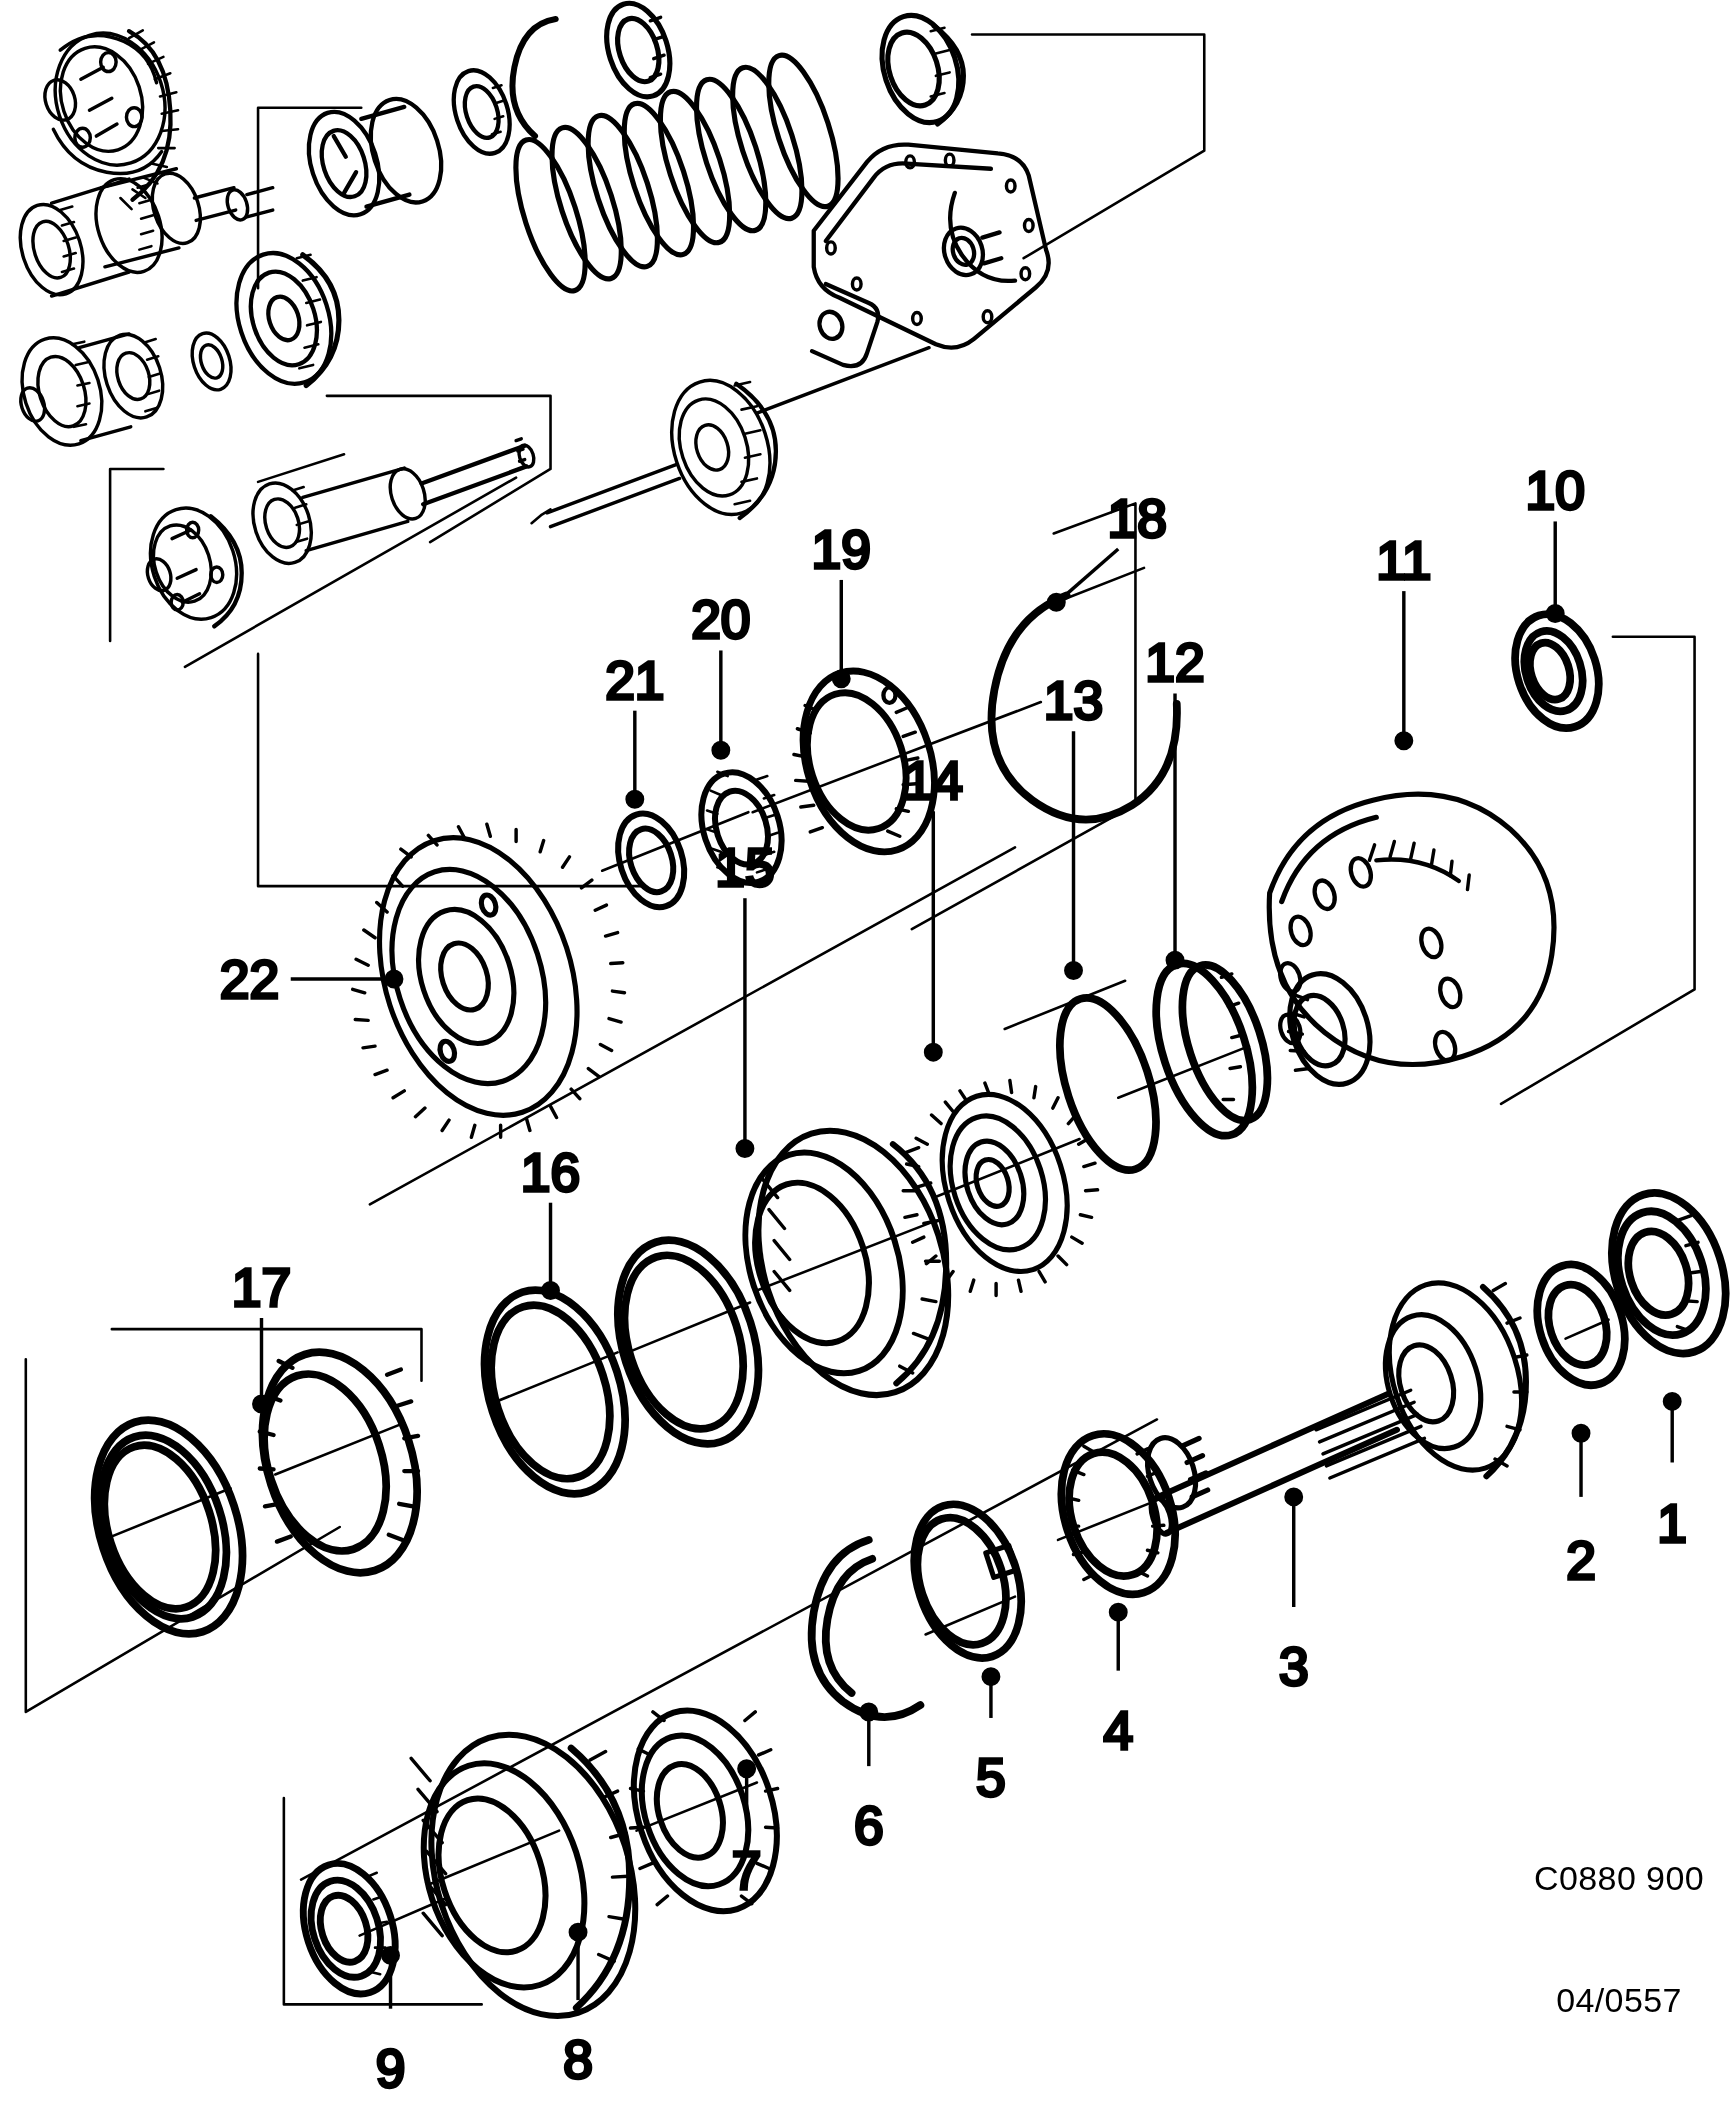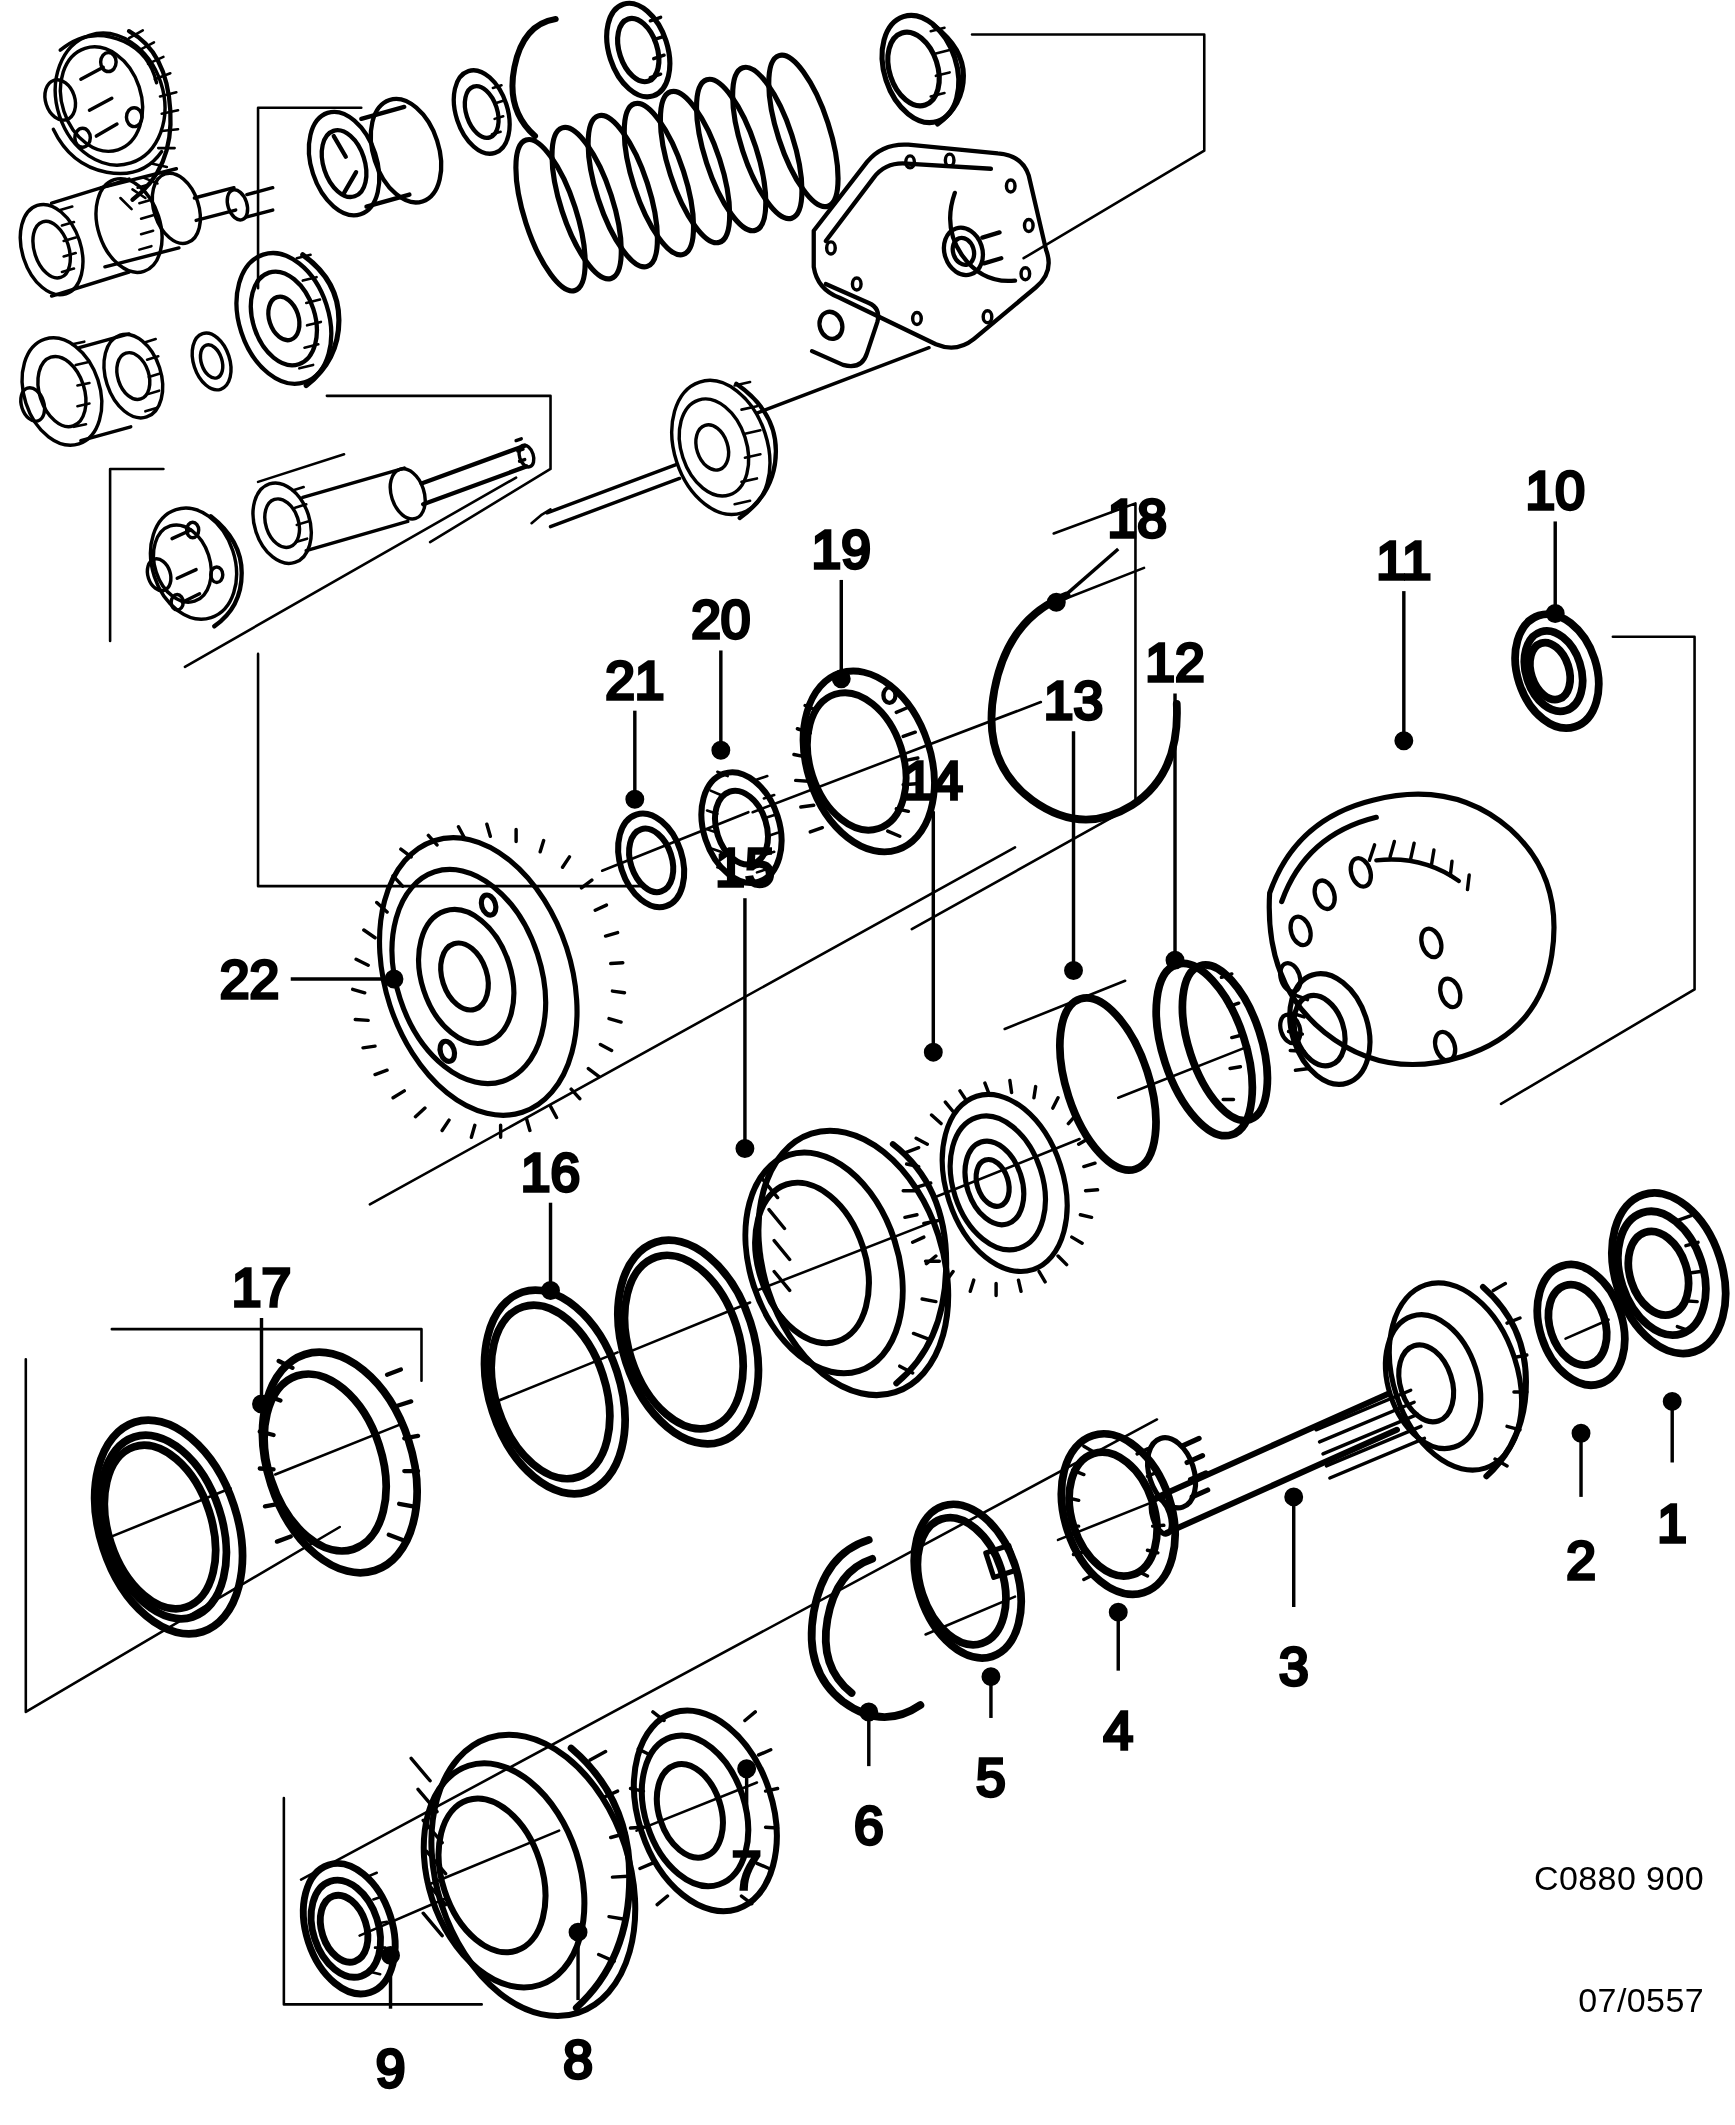--- a/index.html
+++ b/index.html
@@ -23,21 +23,21 @@
     position: absolute;
     left: 0;
     top: 0;
     width: 1735px;
     height: 2125px;
   }
   .footer-block {
     position: absolute;
     right: 31px;
     bottom: 22.4px;
-    text-align: right;
+    text-align: center;
     line-height: 1.20;
     font-size: 34px;
     letter-spacing: 0.4px;
     font-family: "Liberation Sans", sans-serif;
     color: #000000;
     white-space: pre;
   }
   .footer-line { display: block; }
   
   text.callout-num {
@@ -677,17 +677,17 @@
         <line x1="338" y1="1138" x2="452" y2="1138"></line>
         <circle cx="458" cy="1138" r="9"></circle>
         <text class="callout-num" x="290" y="1160" text-anchor="middle">22</text>
       </g>
 
     </g>
   </svg>
 
   <div class="footer-block">
     <span class="footer-line">C0880 900</span>
-    <span class="footer-line">07/0557</span>
+    <span class="footer-line">04/0557</span>
   </div>
 
 </div>
 
 
 </body></html>

